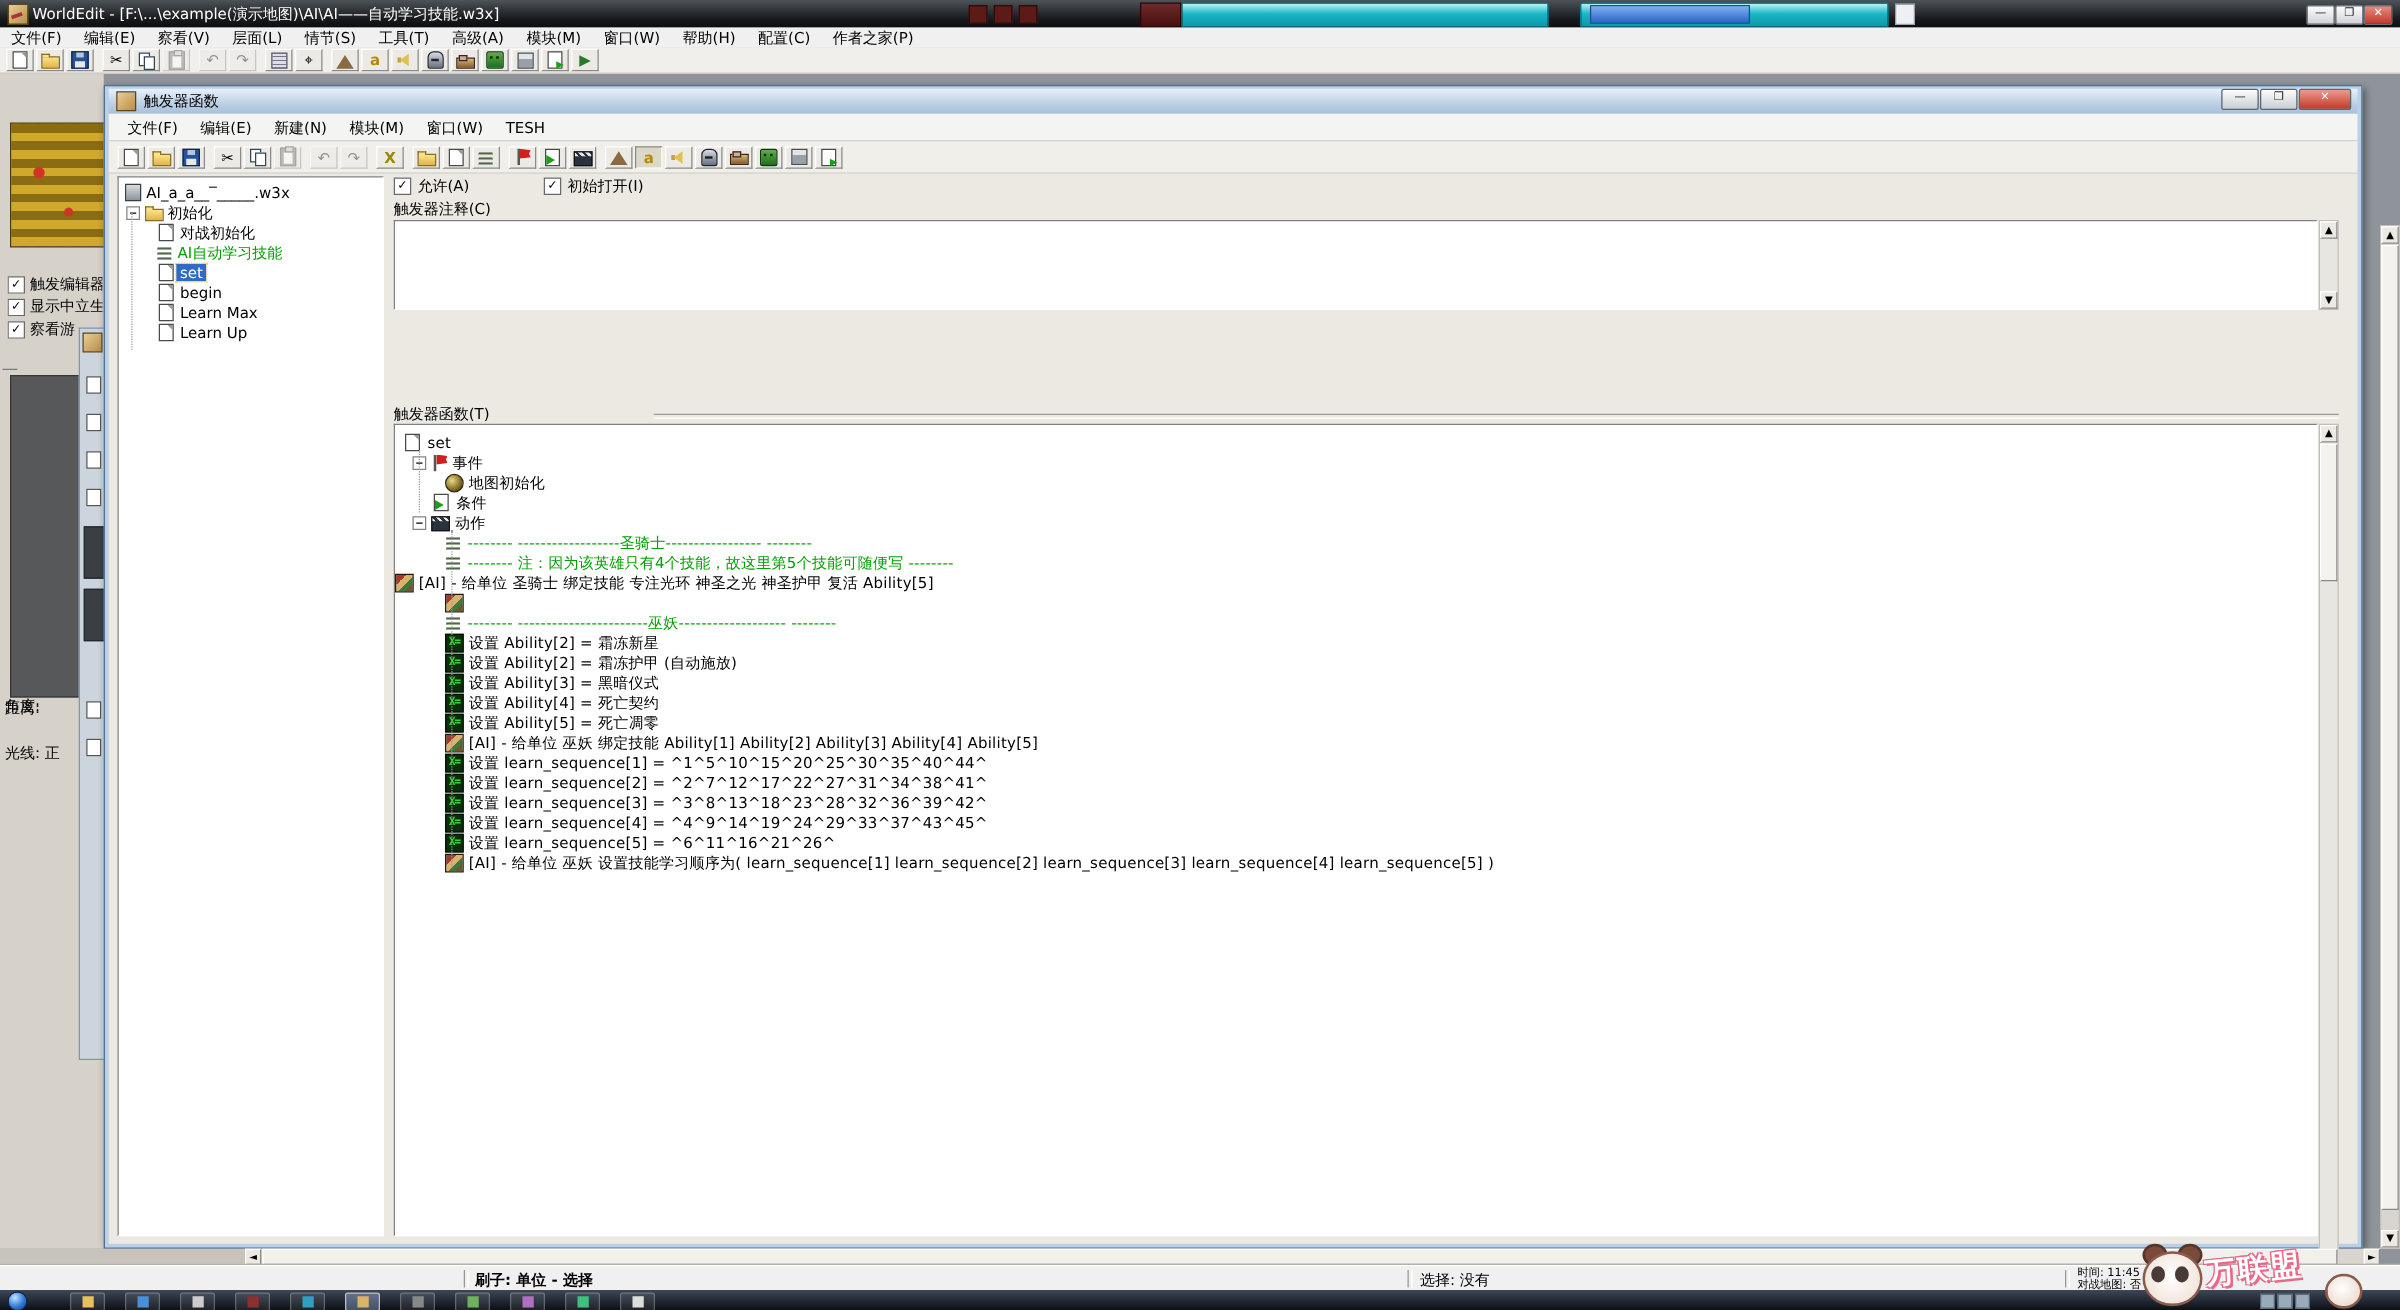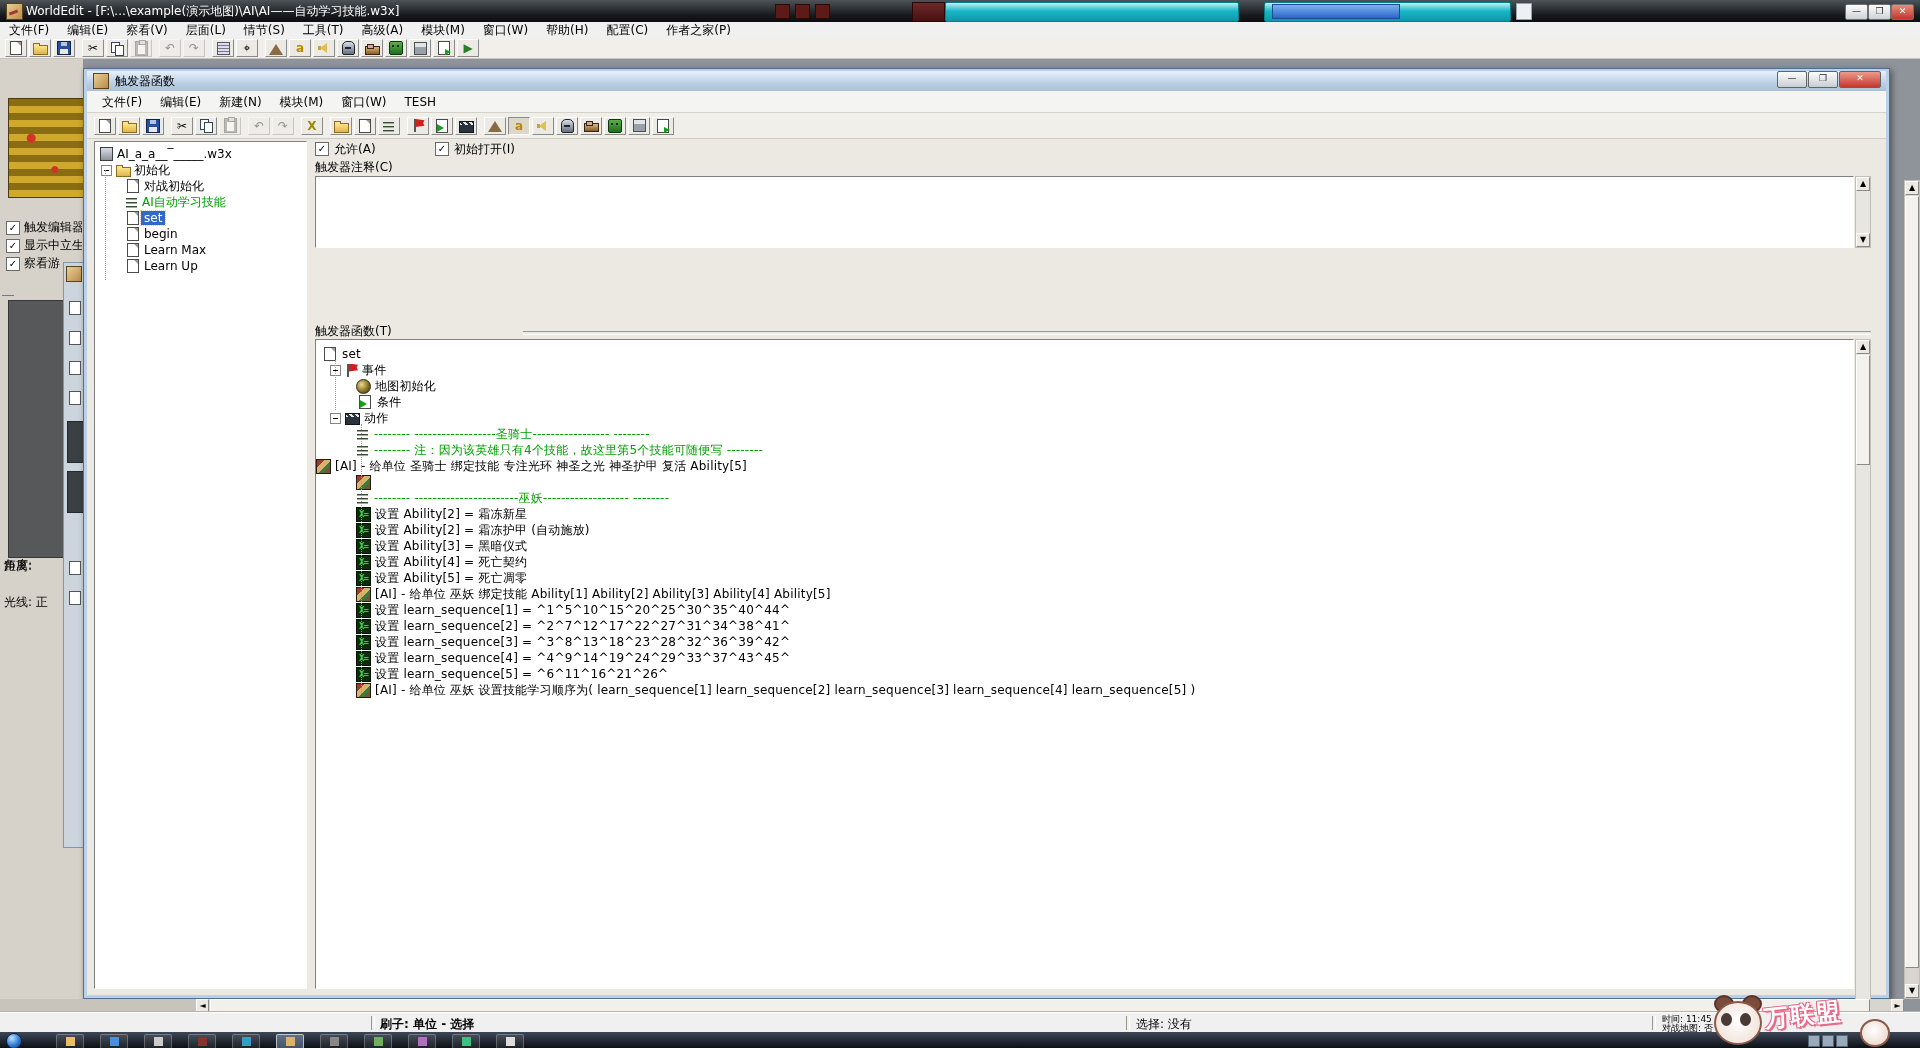--- a/index.html
+++ b/index.html
@@ -485,21 +485,21 @@
         </div>
         <div class="ftrow" style="padding-left: 14px;">
           <span class="expander"></span>
           <span class="ic ic-flag"></span>
           <span class="ftext">事件</span>
         </div>
         <div class="ftrow" style="padding-left: 40px;">
           <span class="ic ic-mapinit"></span>
           <span class="ftext">地图初始化</span>
         </div>
-        <div class="ftrow" style="padding-left: 14px; margin-left: 12px;">
+        <div class="ftrow" style="padding-left: 14px;">
           <span class="spacer13"></span>
           <span class="ic ic-condition"></span>
           <span class="ftext">条件</span>
         </div>
         <div class="ftrow" style="padding-left: 14px;">
           <span class="expander"></span>
           <span class="ic ic-action"></span>
           <span class="ftext">动作</span>
         </div>
         <div class="ftrow" style="padding-left: 40px;">

